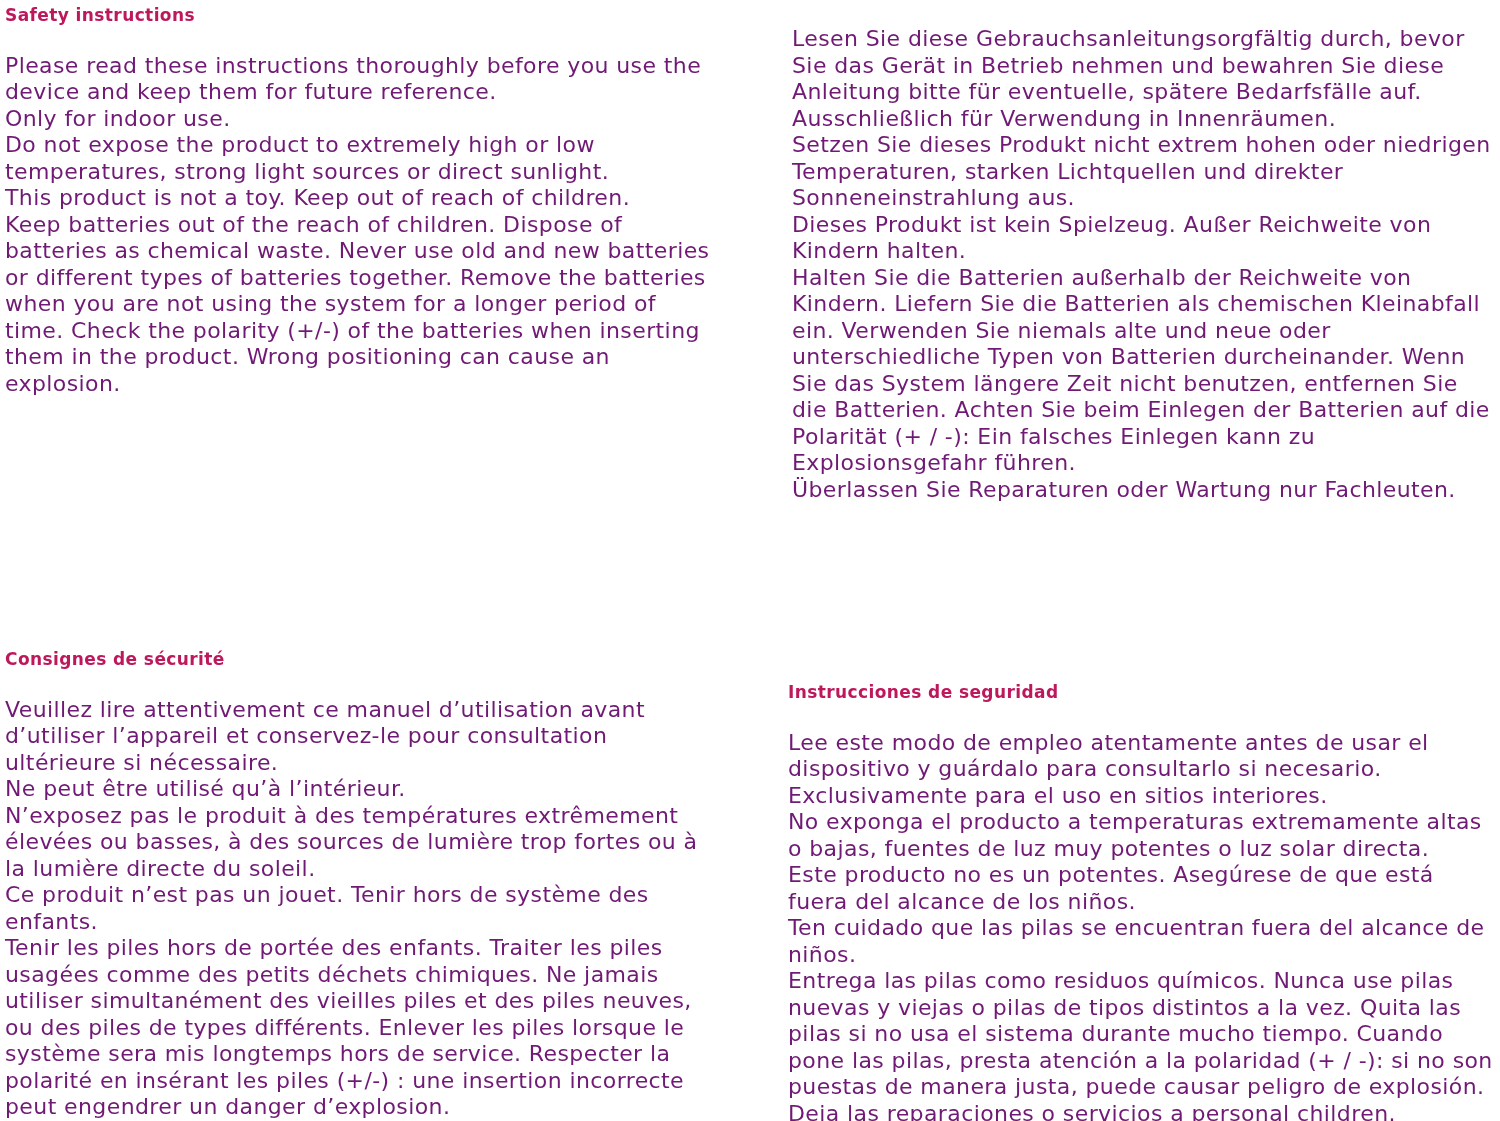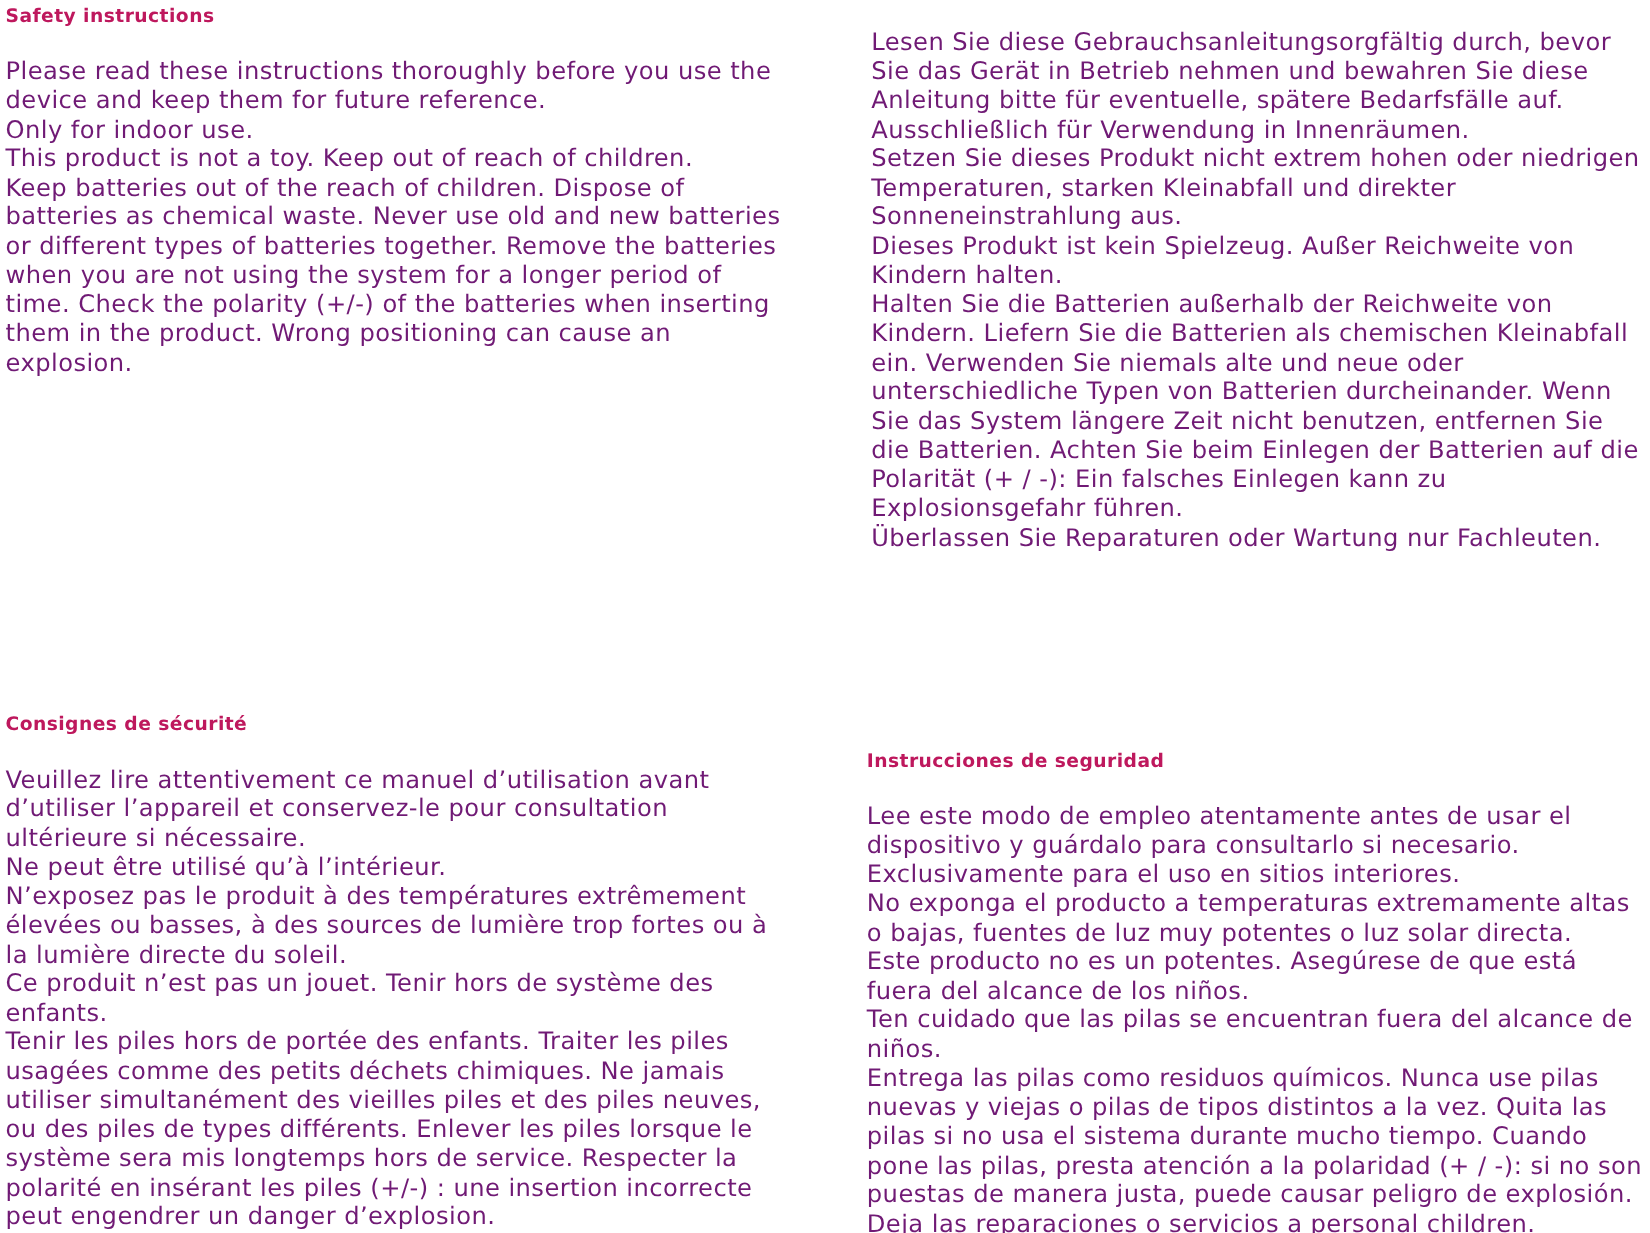--- a/index.html
+++ b/index.html
@@ -51,30 +51,31 @@
 </head>
 <body>
 
 <div class="page">
 
   <div class="section section-en">
     <h2 class="heading">Safety instructions</h2>
     <div class="body-text">
       <p>Please read these instructions thoroughly before you use the device and keep them for future reference.</p>
       <p>Only for indoor use.</p>
+      <p>Do not expose the product to extremely high or low temperatures, strong light sources or direct sunlight.</p>
       <p>This product is not a toy. Keep out of reach of children.</p>
       <p>Keep batteries out of the reach of children. Dispose of batteries as chemical waste. Never use old and new batteries or different types of batteries together. Remove the batteries when you are not using the system for a longer period of time. Check the polarity (+/-) of the batteries when inserting them in the product. Wrong positioning can cause an explosion.</p>
     </div>
   </div>
 
   <div class="section section-de">
     <div class="body-text">
       <p>Lesen Sie diese Gebrauchsanleitungsorgfältig durch, bevor Sie das Gerät in Betrieb nehmen und bewahren Sie diese Anleitung bitte für eventuelle, spätere Bedarfsfälle auf.</p>
       <p>Ausschließlich für Verwendung in Innenräumen.</p>
-      <p>Setzen Sie dieses Produkt nicht extrem hohen oder niedrigen Temperaturen, starken Kleinabfall und direkter Sonneneinstrahlung aus.</p>
+      <p>Setzen Sie dieses Produkt nicht extrem hohen oder niedrigen Temperaturen, starken Lichtquellen und direkter Sonneneinstrahlung aus.</p>
       <p>Dieses Produkt ist kein Spielzeug. Außer Reichweite von Kindern halten.</p>
       <p>Halten Sie die Batterien außerhalb der Reichweite von Kindern. Liefern Sie die Batterien als chemischen Kleinabfall ein. Verwenden Sie niemals alte und neue oder unterschiedliche Typen von Batterien durcheinander. Wenn Sie das System längere Zeit nicht benutzen, entfernen Sie die Batterien. Achten Sie beim Einlegen der Batterien auf die Polarität (+ / -): Ein falsches Einlegen kann zu Explosionsgefahr führen.</p>
       <p>Überlassen Sie Reparaturen oder Wartung nur Fachleuten.</p>
     </div>
   </div>
 
   <div class="section section-fr">
     <h2 class="heading">Consignes de sécurité</h2>
     <div class="body-text">
       <p>Veuillez lire attentivement ce manuel d’utilisation avant d’utiliser l’appareil et conservez-le pour consultation ultérieure si nécessaire.</p>

